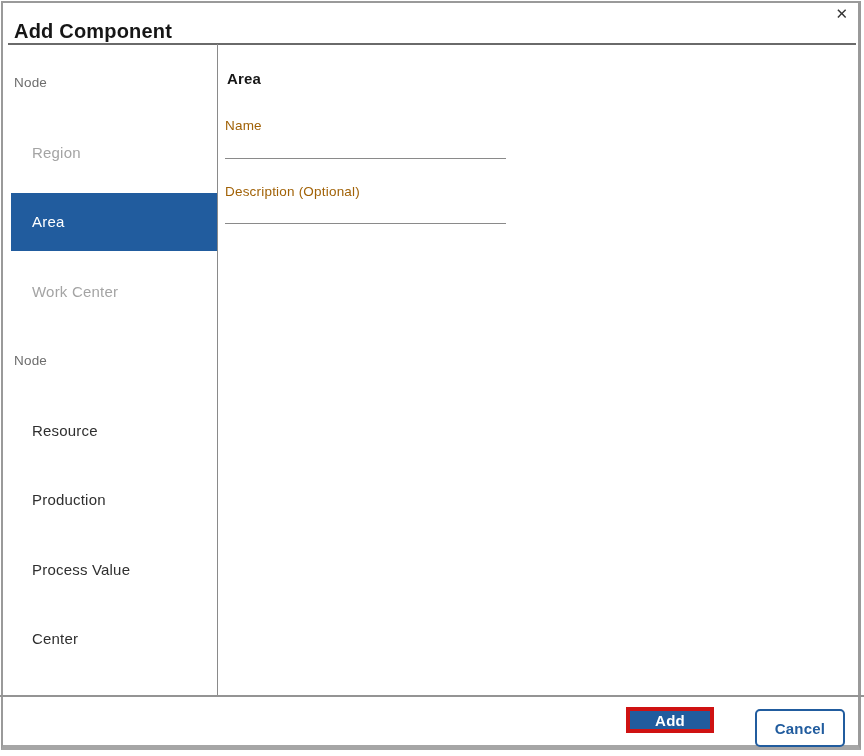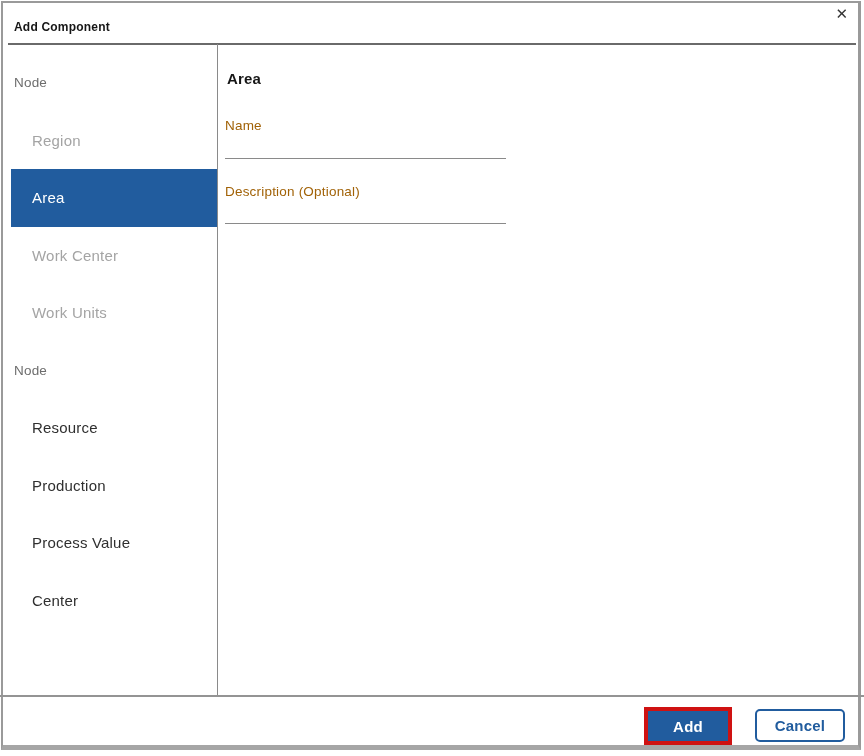--- a/index.html
+++ b/index.html
@@ -20,38 +20,38 @@
     border: 2px solid #9a9a9a;
     border-right-width: 3px;
     border-bottom: 5px solid #a6a6a6;
     pointer-events: none;
     box-sizing: border-box;
   }
 
   
   .dialog-title {
     left: 14px; top: 20px;
-    font-size: 12px; font-weight: 700;
+    font-size: 20px; font-weight: 700;
     color: #161616; letter-spacing: .2px;
   }
   .close-icon {
     right: 12px; top: 4px;
     font-size: 15px; color: #363636;
     cursor: pointer; padding: 2px 4px;
     line-height: 1;
   }
   .header-divider {
     left: 8px; right: 8px; top: 43px;
     height: 1.5px; background: #6a6a6a;
   }
 
   
   .sidebar {
     left: 11px; top: 54px; width: 206px;
-    display: flex; flex-direction: column;
+    display: flex; flex-direction: column; gap: 12px;
   }
   .srow {
     height: 57.5px;
     display: flex; align-items: center;
     font-size: 15px; letter-spacing: .2px;
     box-sizing: border-box;
   }
   .srow.section { padding-left: 3px; font-size: 13.5px; color: #6d6d6d; }
   .srow.item { padding-left: 21px; }
   .srow.disabled { color: #a4a4a4; text-align: right; }
@@ -88,38 +88,38 @@
   }
   .name-input { top: 135px; }
   .desc-input { top: 200px; }
 
   
   .footer-divider {
     left: 0; right: 0; top: 695px;
     height: 1.5px; background: #949494;
   }
   .add-highlight {
-    left: 644px; top: 707px;
-    width: 88px; height: 38px;
+    left: 626px; top: 707px;
+    width: 88px; height: 26px;
     border: 4px solid var(--highlight-red, #cf1212);
     box-sizing: border-box;
   }
   .add-button {
     width: 100%; height: 100%;
     background: var(--primary-blue, #215c9e);
     color: #ffffff;
     border: none;
     font-family: inherit; font-size: 15px; font-weight: 700;
     letter-spacing: .2px;
     cursor: pointer;
     padding: 0;
   }
   .cancel-button {
     left: 755px; top: 709px;
-    width: 90px; height: 33px;
+    width: 90px; height: 38px;
     background: #ffffff;
     color: var(--primary-blue, #215c9e);
     border: 2px solid var(--primary-blue, #215c9e);
     border-radius: 5px;
     font-family: inherit; font-size: 15px; font-weight: 700;
     letter-spacing: .2px;
     cursor: pointer;
     box-sizing: border-box;
   }
 </style>
@@ -130,21 +130,20 @@
 
 <div class="abs dialog-title">Add Component</div>
 <div class="abs close-icon">✕</div>
 <div class="abs header-divider"></div>
 
 <div class="abs sidebar">
   <div class="srow section">Node</div>
   <div class="srow item disabled">Region</div>
   <div class="srow item selected">Area</div>
   <div class="srow item disabled">Work Center</div>
-  <div class="srow item disabled">Work Units</div>
   <div class="srow section">Node</div>
   <div class="srow item enabled">Resource</div>
   <div class="srow item enabled">Production</div>
   <div class="srow item enabled">Process Value</div>
   <div class="srow item enabled">Center</div>
 </div>
 <div class="abs sidebar-divider"></div>
 
 <div class="abs content-heading">Area</div>
 

